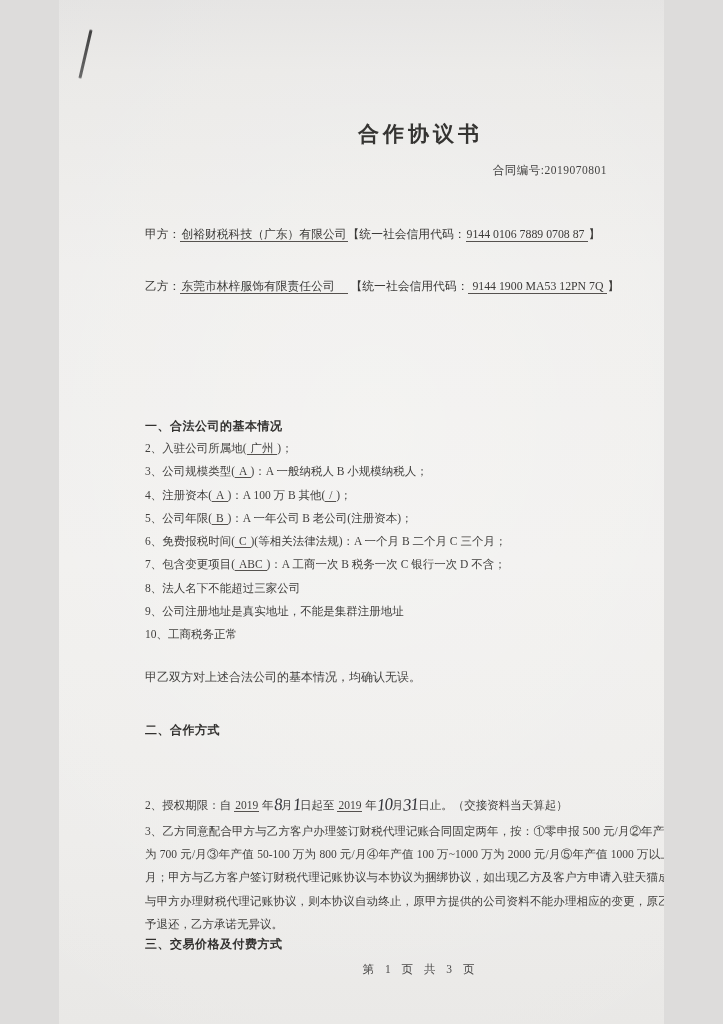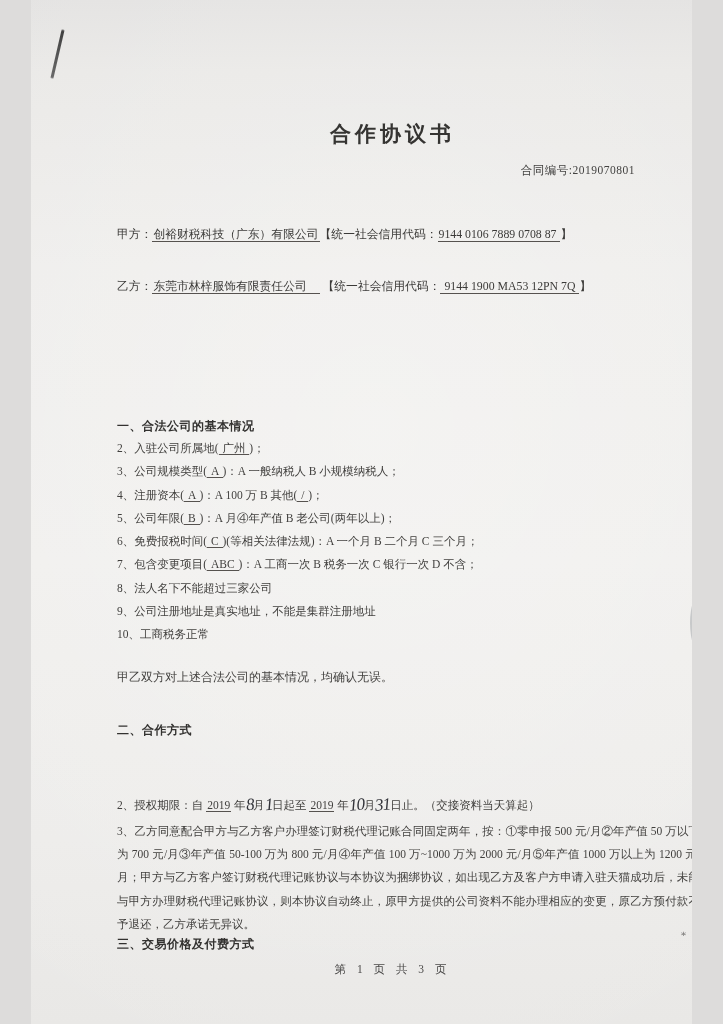--- a/index.html
+++ b/index.html
@@ -1,18 +1,18 @@
 <!DOCTYPE html>
 <html><head>
 <meta charset="utf-8">
 <style>
   html,body{margin:0;padding:0;background:#dddcdb;}
   .page{
     position:relative;
-    width:661px;height:1024px;
+    width:605px;height:1024px;
     margin:0 auto;
     overflow:hidden;
     font-family:"Liberation Serif","DejaVu Serif",serif;
     color:#3e3d3b;
     background:
       radial-gradient(130% 90% at 52% 42%, rgba(255,255,255,0.30), rgba(0,0,0,0) 75%),
       linear-gradient(180deg,#e3e2e1 0%,#e9e8e6 7%,#eeedeb 26%,#f0efed 55%,#edecea 82%,#e9e8e6 100%);
   }
   .abs{position:absolute;}
   .title{
@@ -74,21 +74,21 @@
 
   <div class="abs party party-a"><span>甲方：</span><span class="u">创裕财税科技（广东）有限公司</span><span>【统一社会信用代码：</span><span class="u">9144 0106 7889 0708 87 </span><span>】</span></div>
   <div class="abs party party-b"><span>乙方：</span><span class="u">东莞市林梓服饰有限责任公司　</span><span> 【统一社会信用代码：</span><span class="u"> 9144 1900 MA53 12PN 7Q </span><span>】</span></div>
 
 
   <div class="abs h sec1-h">一、合法公司的基本情况</div>
   <div class="abs items">
       <div class="line"><span>2、入驻公司所属地(</span><span class="u"> 广州 </span><span>)；</span></div>
       <div class="line"><span>3、公司规模类型(</span><span class="u"> A </span><span>)：A 一般纳税人  B 小规模纳税人；</span></div>
       <div class="line"><span>4、注册资本(</span><span class="u"> A </span><span>)：A 100 万  B 其他(</span><span class="u"> / </span><span>)；</span></div>
-      <div class="line"><span>5、公司年限(</span><span class="u"> B </span><span>)：A 月④年产值  B 老公司(两年以上)；</span></div>
+      <div class="line"><span>5、公司年限(</span><span class="u"> B </span><span>)：A 一年公司  B 老公司(注册资本)；</span></div>
       <div class="line"><span>6、免费报税时间(</span><span class="u"> C </span><span>)(等相关法律法规)：A 一个月  B 二个月 C 三个月；</span></div>
       <div class="line"><span>7、包含变更项目(</span><span class="u"> ABC </span><span>)：A 工商一次  B 税务一次  C 银行一次  D 不含；</span></div>
       <div class="line"><span>8、法人名下不能超过三家公司</span></div>
       <div class="line"><span>9、公司注册地址是真实地址，不能是集群注册地址</span></div>
       <div class="line"><span>10、工商税务正常</span></div>
     </div>
   <div class="abs confirm">甲乙双方对上述合法公司的基本情况，均确认无误。</div>
 
   <div class="abs h sec2-h">二、合作方式</div>
   <div class="abs para clause22"><span>2、授权期限：自 </span><span class="u">2019</span><span> 年</span><span class="hw">8</span><span>月</span><span class="hw">1</span><span>日起至 </span><span class="u">2019</span><span> 年</span><span class="hw">10</span><span>月</span><span class="hw">31</span><span>日止。（交接资料当天算起）</span></div>

